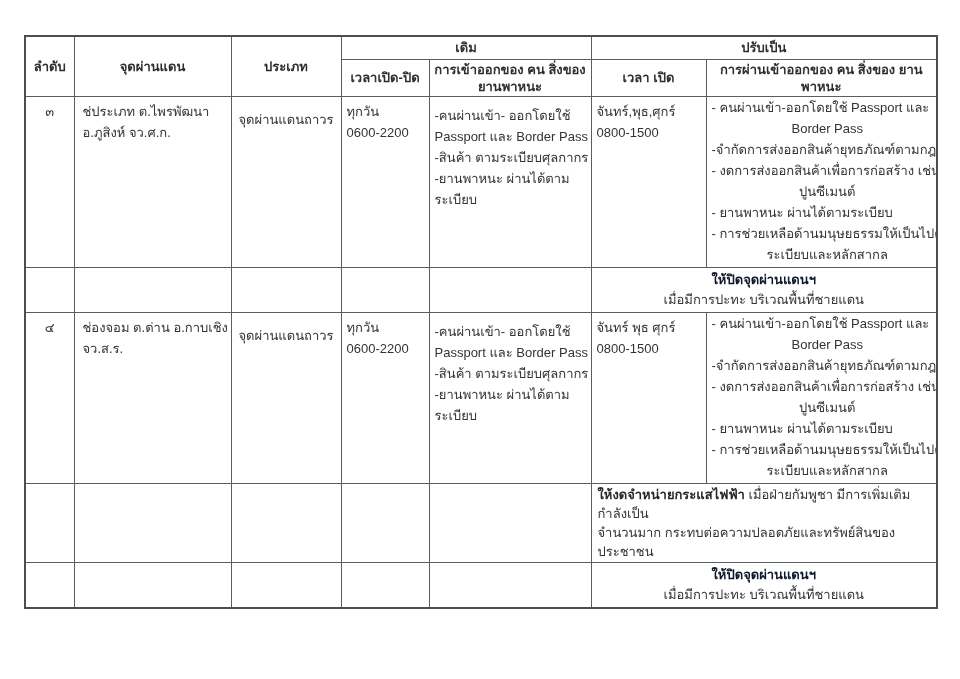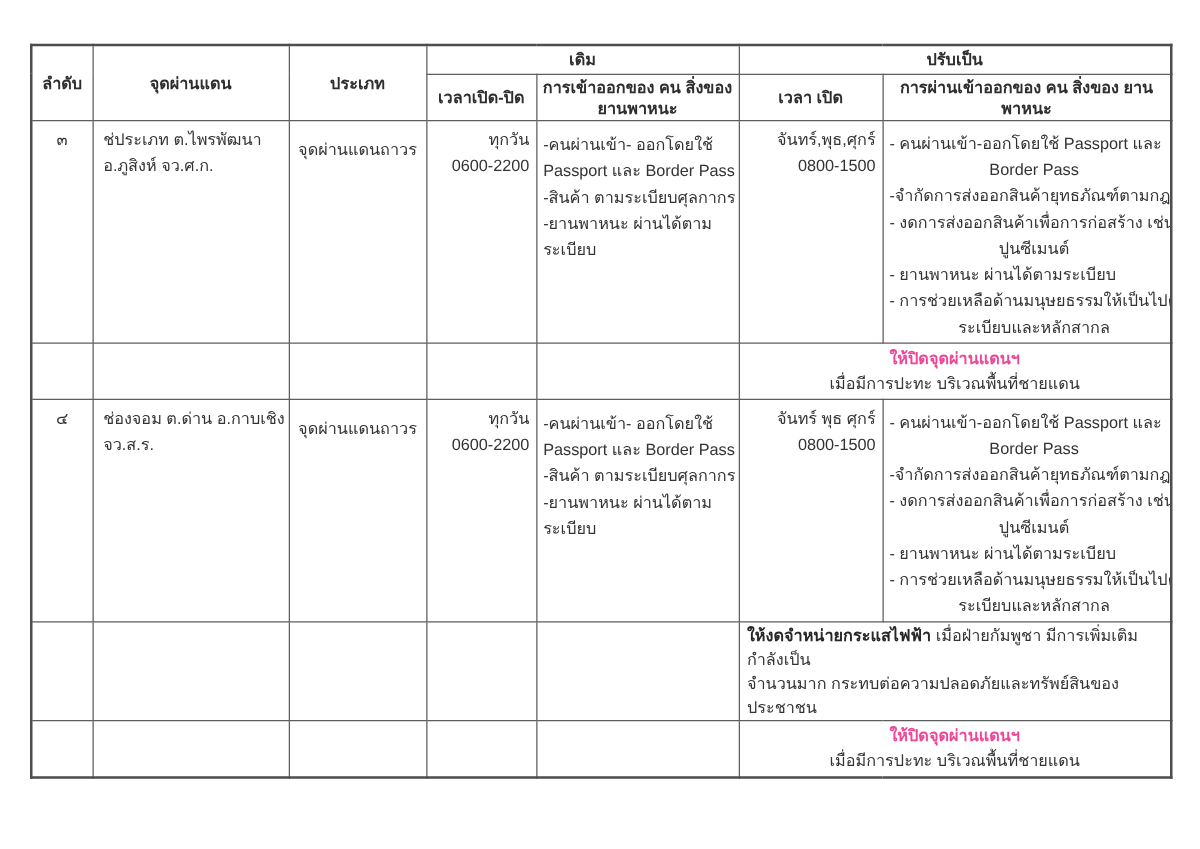--- a/index.html
+++ b/index.html
@@ -40,29 +40,29 @@
   }
   tr.h-group { height: 23px; }
   tr.h-sub   { height: 37px; }
   tr.r-data1 { height: 164px; }
   tr.r-note1 { height: 43px; }
   tr.r-data2 { height: 165px; }
   tr.r-elec  { height: 39px; }
   tr.r-note2 { height: 46px; }
   .c-no   { text-align: center; }
   .c-type { text-align: center; padding-top: 12px; }
-  .c-time { text-align: right; padding-top: 4px; }
+  .c-time { text-align: left; padding-top: 4px; }
   .c-point{ padding-top: 4px; padding-left: 8px; }
   .c-old  { padding-top: 8px; padding-left: 5px; }
-  .c-new  { padding-top: 7px; padding-left: 5px; }
+  .c-new  { padding-top: 0; padding-left: 5px; }
   .c-no   { padding-top: 4px; }
   .ln { white-space: nowrap; }
   .ind { padding-left: 12px; text-align: center; }
   .note-cell { text-align: center; line-height: 20px; padding: 2px 4px; vertical-align: middle; }
-  .note-title { font-weight: bold; color: #ec4899; }
+  .note-title { font-weight: bold; color: #0f172a; }
   .elec-cell { text-align: left; line-height: 19px; padding: 1px 6px; vertical-align: middle; }
   .b { font-weight: bold; color: #272727; }
 </style>
 </head>
 <body>
 
 <div class="page">
   <table class="border-table">
     <colgroup>
       <col style="width:49px">

